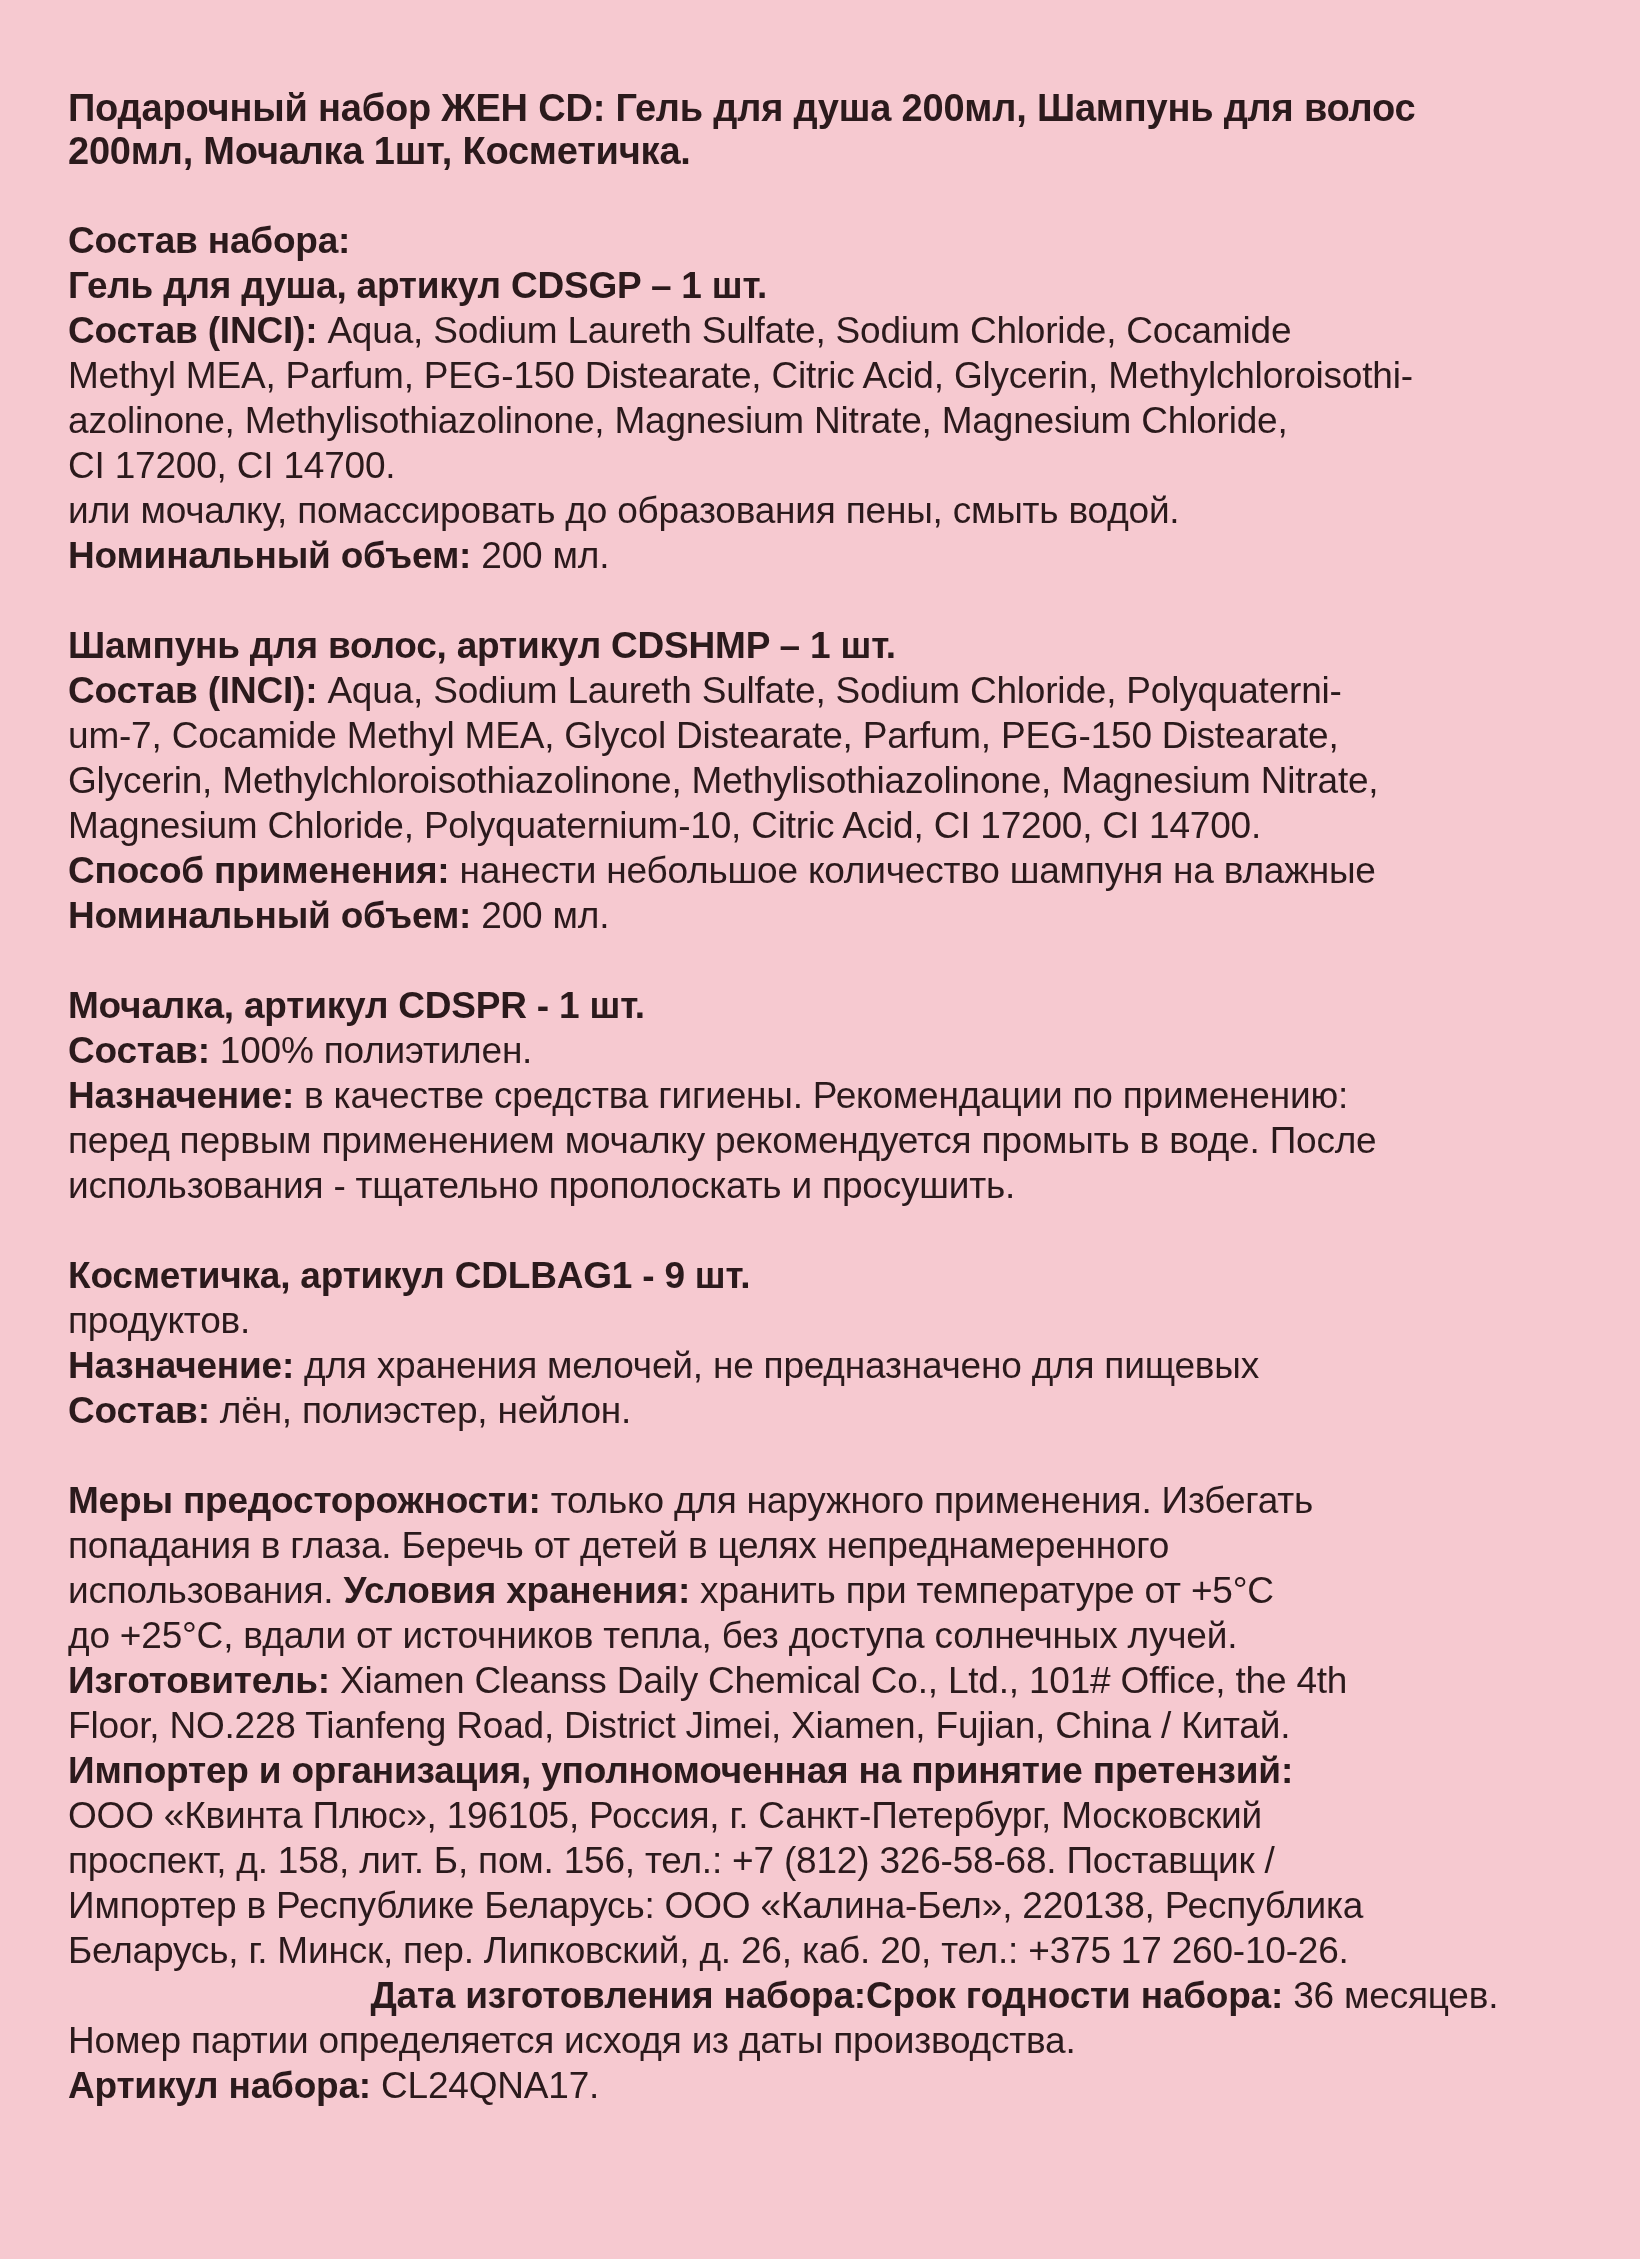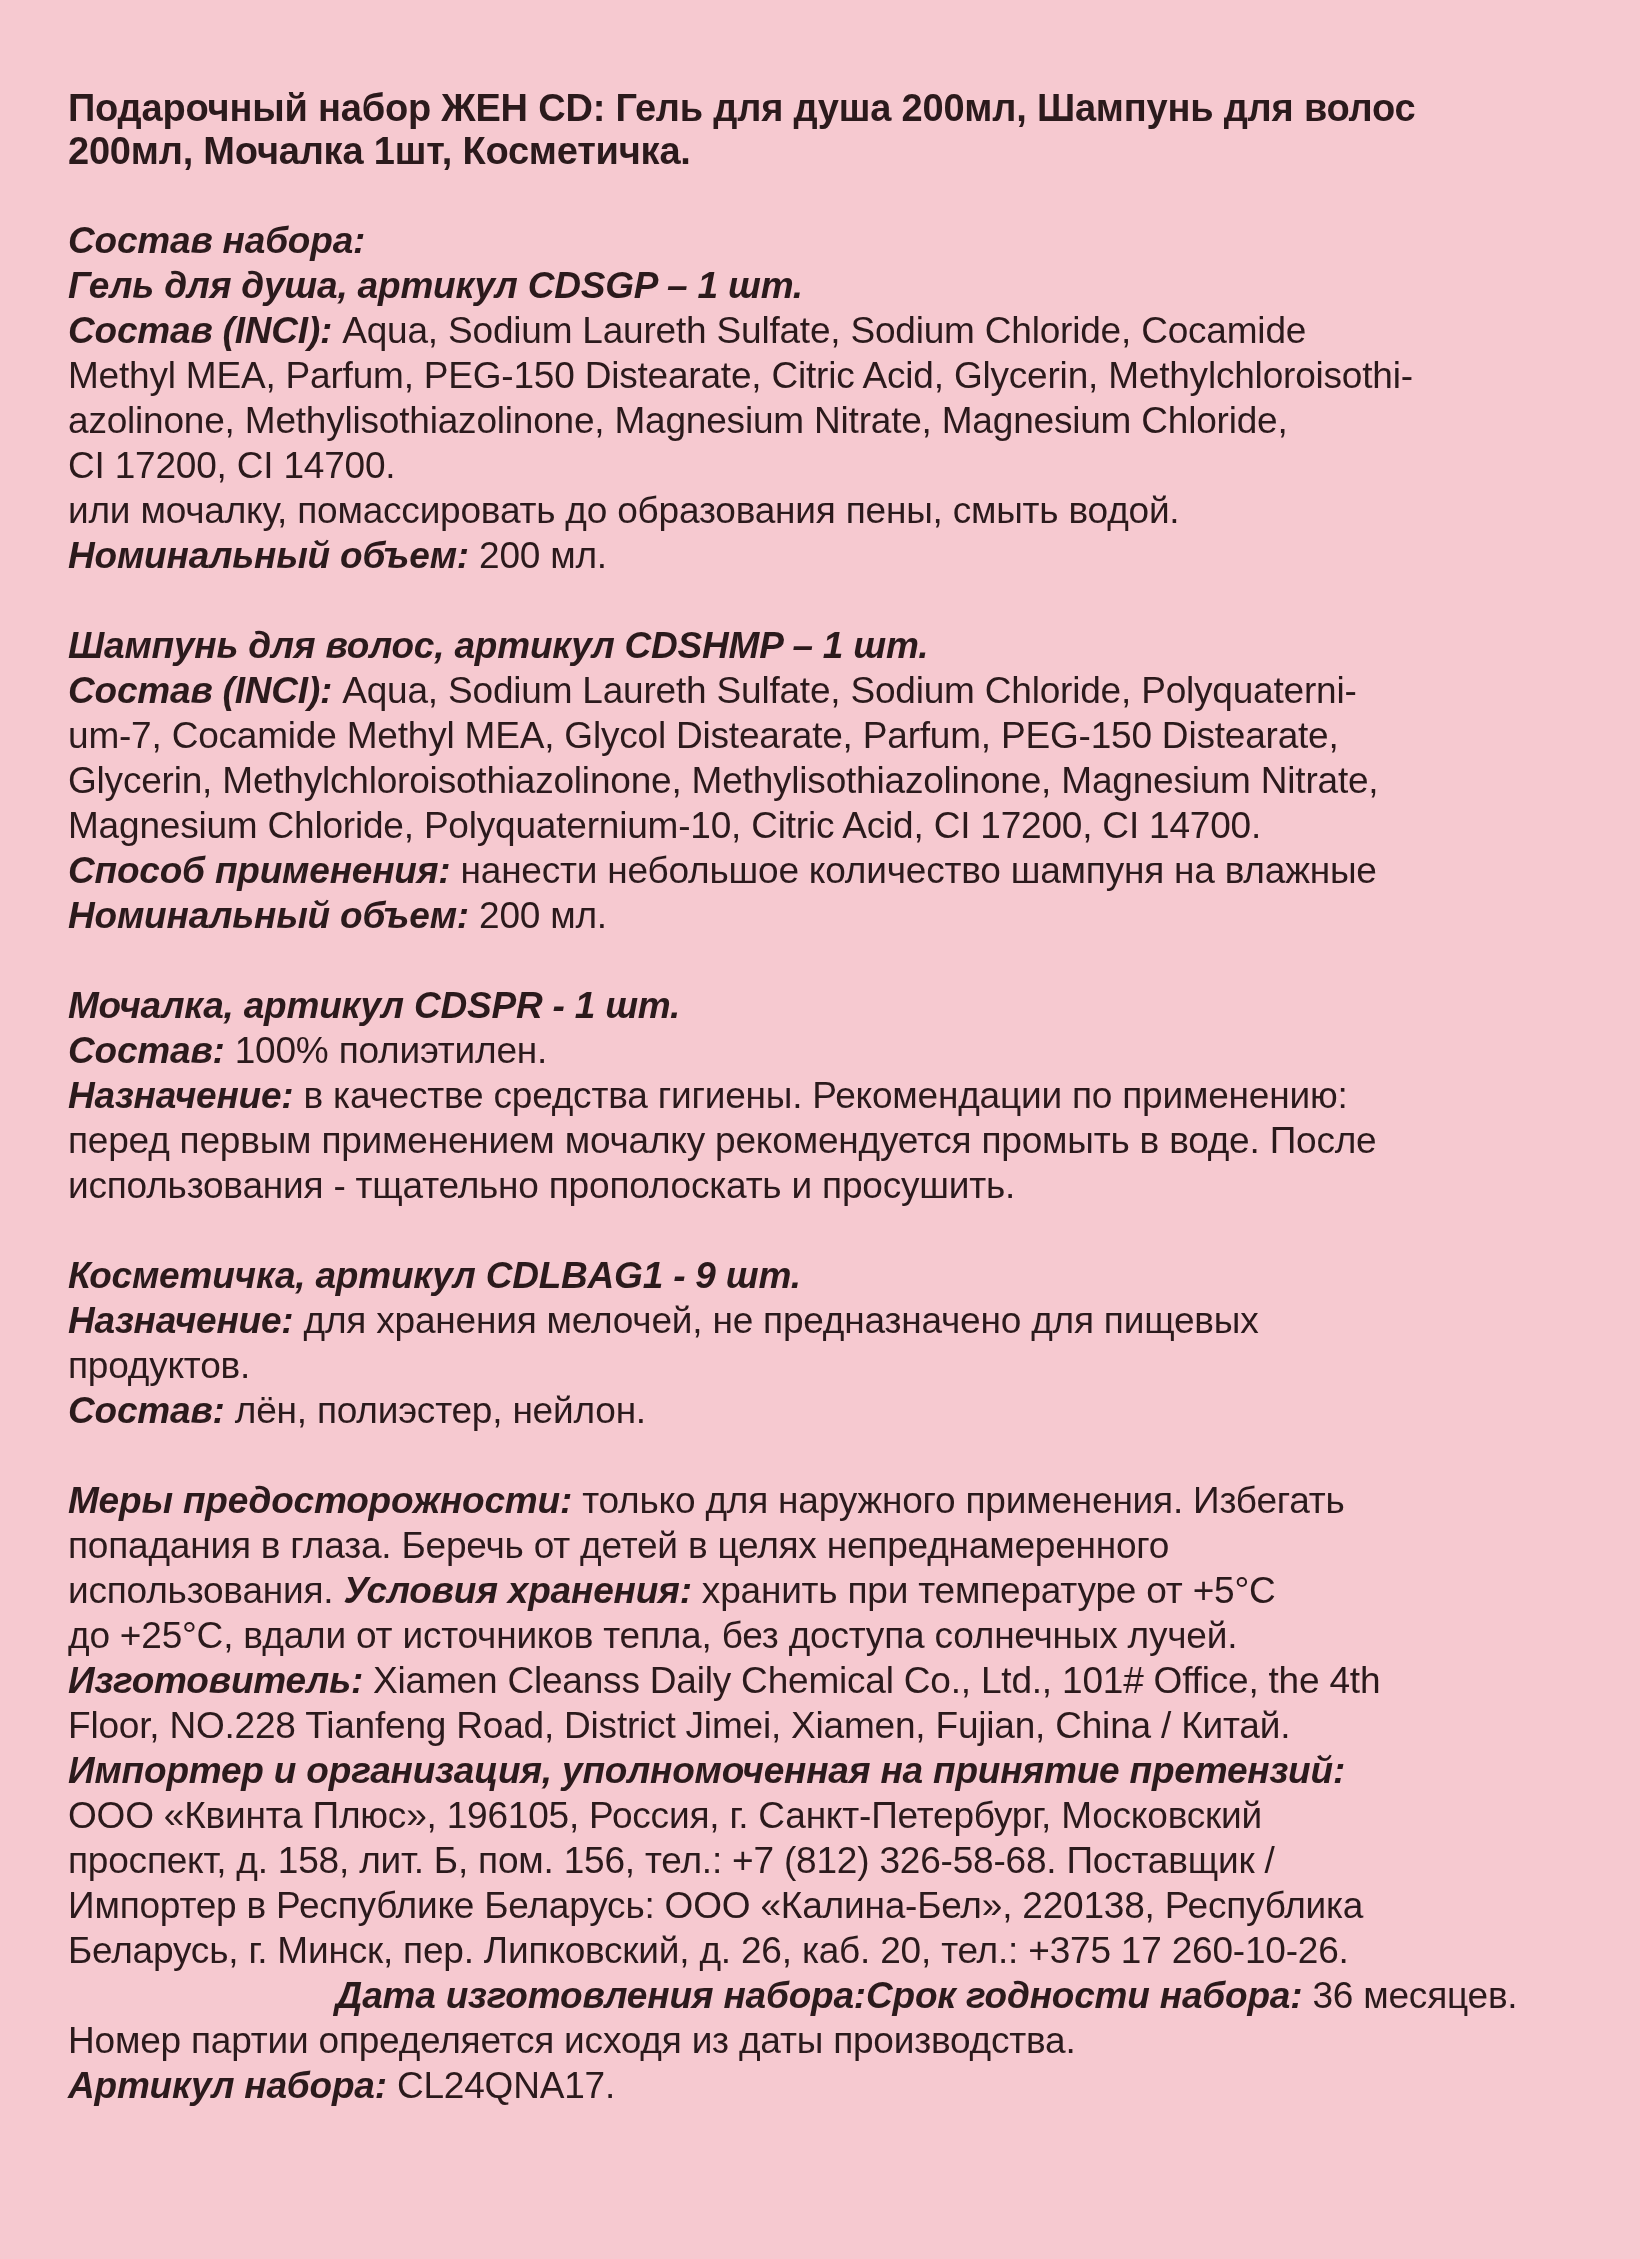--- a/index.html
+++ b/index.html
@@ -19,21 +19,21 @@
       position: absolute;
       left: 68px;
       top: 87px;
       width: 1525px;
       font-size: 37px;
       line-height: 45px;
       letter-spacing: -0.2px;
     }
     .block { margin: 0; }
     .gap { height: 45px; }
-    .b { font-weight: bold; font-style: italic; }
+    .b { font-weight: bold; }
     .line { display: block; white-space: nowrap; }
     .title .line { font-weight: bold; font-size: 38px; line-height: 43px; }
     .row-two {
       display: flex;
       white-space: nowrap;
       text-align: right;
     }
     .row-two .left { width: 798px; }
   </style>
 </head>
@@ -81,22 +81,22 @@
     <span class="line"><span class="b">Состав:</span><span> 100% полиэтилен.</span></span>
     <span class="line"><span class="b">Назначение:</span><span> в качестве средства гигиены. Рекомендации по применению:</span></span>
     <span class="line">перед первым применением мочалку рекомендуется промыть в воде. После</span>
     <span class="line">использования - тщательно прополоскать и просушить.</span>
   </div>
 
   <div class="gap"></div>
 
   <div class="block">
     <span class="line b">Косметичка, артикул CDLBAG1 - 9 шт.</span>
+    <span class="line">продуктов.</span>
     <span class="line"><span class="b">Назначение:</span><span> для хранения мелочей, не предназначено для пищевых</span></span>
-    <span class="line">продуктов.</span>
     <span class="line"><span class="b">Состав:</span><span> лён, полиэстер, нейлон.</span></span>
   </div>
 
   <div class="gap"></div>
 
   <div class="block">
     <span class="line"><span class="b">Меры предосторожности:</span><span> только для наружного применения. Избегать</span></span>
     <span class="line">попадания в глаза. Беречь от детей в целях непреднамеренного</span>
     <span class="line"><span>использования. </span><span class="b">Условия хранения:</span><span> хранить при температуре от +5°C</span></span>
     <span class="line">до +25°C, вдали от источников тепла, без доступа солнечных лучей.</span>

